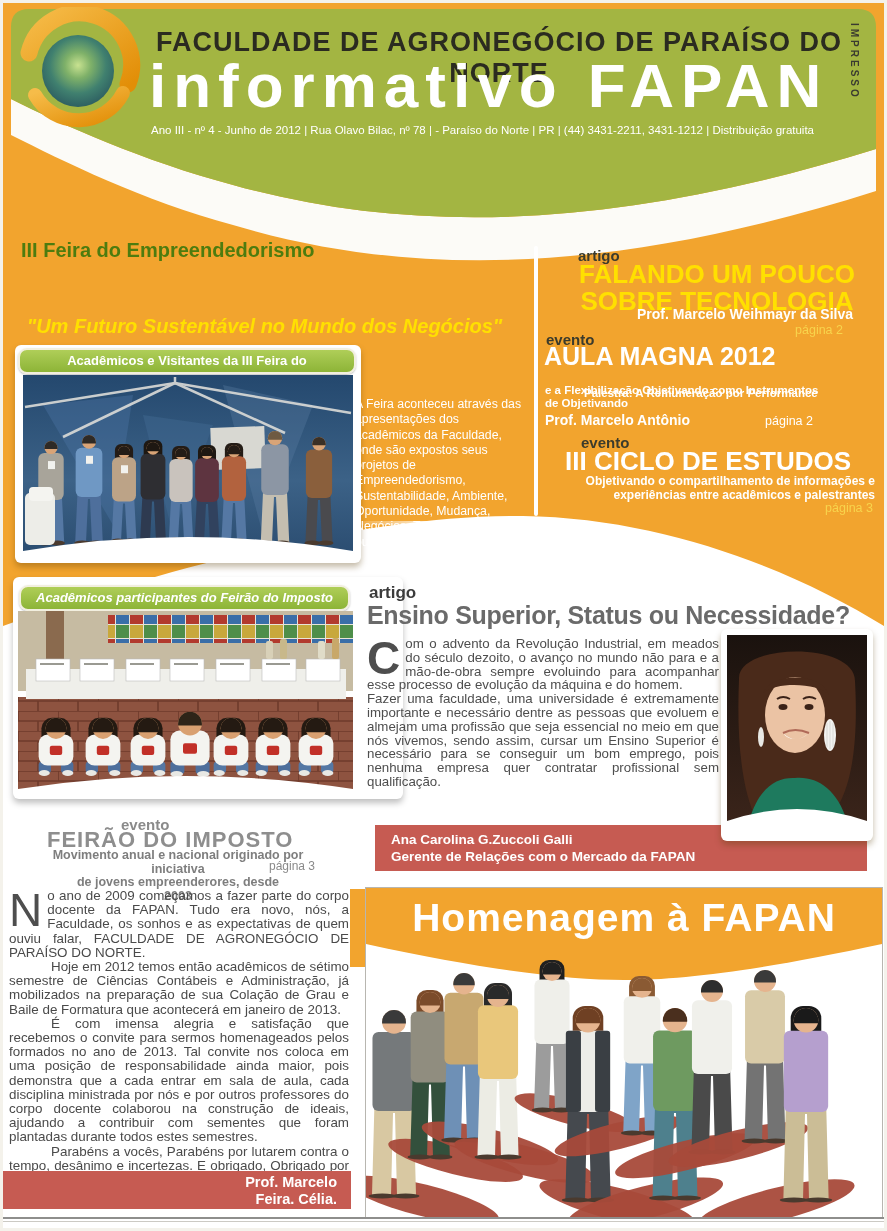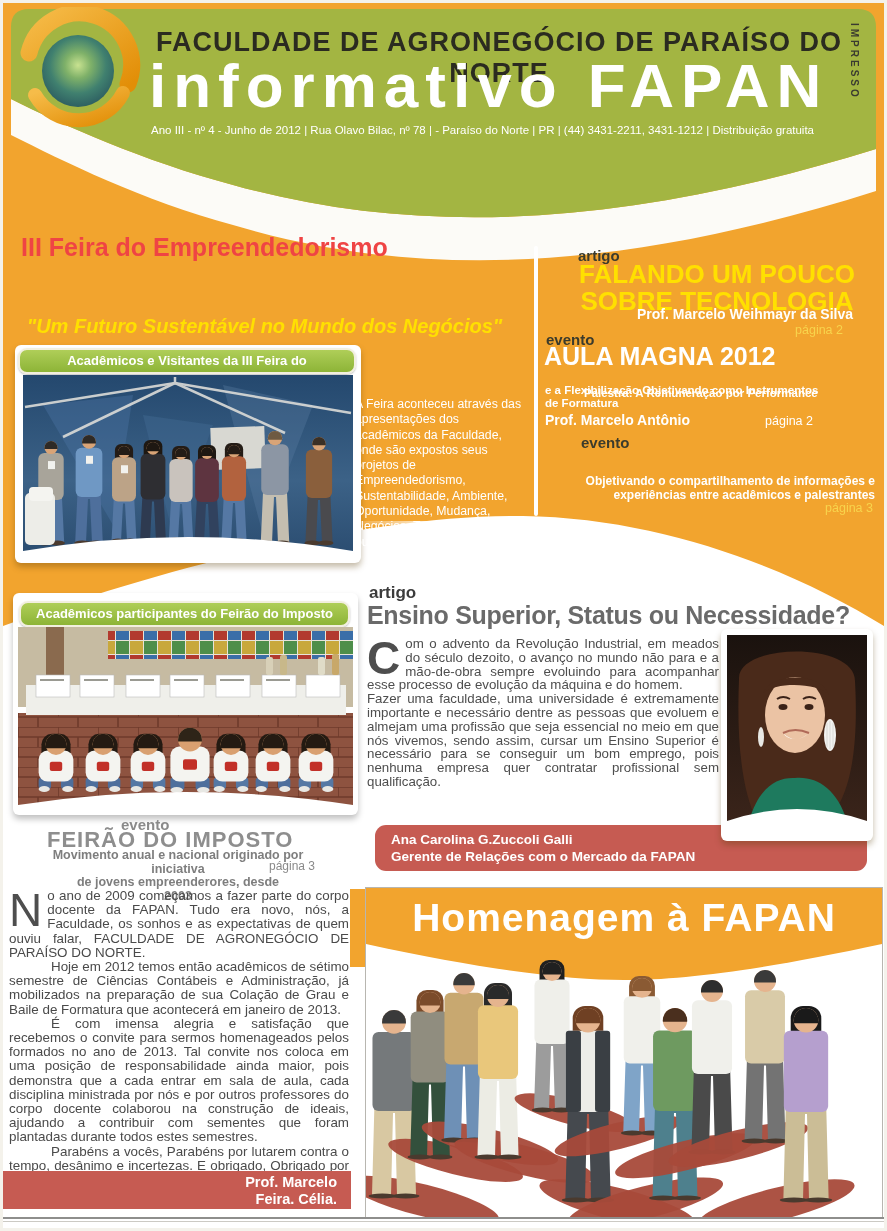--- a/index.html
+++ b/index.html
@@ -11,26 +11,26 @@
   .i{font-style:italic;}
   .ctr{text-align:center;}
   .rgt{text-align:right;}
   .just{text-align:justify;}
   .orange-top{left:0;top:0;width:881px;height:505px;background:#F2A42E;}
   .hdr-institution{left:146px;top:24px;width:700px;font-size:27px;letter-spacing:1px;color:#2B2B20;}
   .hdr-title{left:146px;top:50px;width:720px;font-size:62px;letter-spacing:7px;line-height:66px;color:#fff;}
   .hdr-issue{left:148px;top:121px;width:700px;font-size:11.5px;color:#fff;}
   .stamp{left:846px;top:20px;height:120px;writing-mode:vertical-rl;font-size:10px;font-weight:bold;
          letter-spacing:3px;color:#3A3A30;}
-  .feira-title{left:18px;top:230px;font-size:25px;color:#ef4444;}
+  .feira-title{left:18px;top:236px;font-size:20px;color:#4d7c0f;}
   .tema-label{left:0px;top:296px;width:520px;font-size:15px;color:#fff;letter-spacing:9px;word-spacing:14px;}
   .tema{left:4px;top:312px;width:515px;font-size:20px;color:#FFE000;}
   .card{background:#fff;border-radius:6px;box-shadow:0 4px 6px rgba(90,60,10,0.35);}
   .card1{left:12px;top:342px;width:346px;height:218px;}
-  .card2{left:10px;top:590px;width:345px;height:222px;box-shadow:0 4px 6px rgba(0,0,0,0.25);}
+  .card2{left:10px;top:574px;width:390px;height:222px;box-shadow:0 4px 6px rgba(0,0,0,0.25);font-style:italic;}
   .pill{position:absolute;background:linear-gradient(#AFCE58,#8DB437);border:2px solid #F2EFDF;
         border-radius:9px;color:#fff;font-weight:bold;font-size:13px;text-align:center;line-height:22px;
         box-shadow:0 1px 2px rgba(0,0,0,0.25);}
   .pill1{left:3px;top:3px;width:334px;height:22px;}
   .pill2{left:6px;top:8px;width:327px;height:22px;}
   .photo-frame{position:absolute;overflow:hidden;}
   .side-text{left:352px;top:394px;width:170px;font-size:12.3px;line-height:15.3px;color:#fff;}
   .grad-line{left:352px;top:518px;width:167px;height:4px;border-radius:2px;
              background:linear-gradient(90deg,rgba(255,255,255,0.05),#fff 55%,rgba(255,255,255,0.6));}
   .pg2-left{left:392px;top:527px;width:128px;font-size:13px;color:#fff;}
@@ -50,21 +50,21 @@
   .feirao-title{left:44px;top:824px;font-size:22px;letter-spacing:1px;color:#8E8E8E;}
   .feirao-sub{left:36px;top:846px;width:278px;font-size:12.5px;line-height:13.5px;font-weight:bold;color:#7E7E7E;text-align:center;}
   .feirao-page{left:252px;top:856px;width:60px;font-size:12px;color:#8A8A8A;}
   .ens-label{left:366px;top:580px;font-size:17px;font-weight:bold;color:#3B3B3B;}
   .ens-title{left:364px;top:598px;width:520px;font-size:25px;letter-spacing:-0.3px;color:#6A6A6A;}
   .ens-body{left:364px;top:634px;width:352px;font-size:13.3px;line-height:13.8px;color:#4E4E4E;}
   .dropcap{float:left;font-size:46px;line-height:38px;padding:2px 5px 0 0;color:#4E4E4E;}
   .ens-page{left:364px;top:847px;width:348px;font-size:12.5px;color:#a21caf;}
   .banner{background:#C65B52;color:#fff;font-weight:bold;}
   .banner1{left:372px;top:822px;width:492px;height:46px;padding:6px 0 0 16px;box-sizing:border-box;
-           font-size:13.5px;line-height:17px;border-radius:11px;}
+           font-size:13.5px;line-height:17px;}
   .portrait{left:718px;top:626px;width:152px;height:212px;z-index:6;}
   .doc-body{left:6px;top:886px;width:340px;font-size:13.4px;line-height:14.2px;color:#4A4A4A;}
   .doc-body p{margin:0;text-indent:42px;}
   .doc-body p.first{text-indent:0;}
   .banner2{left:0px;top:1168px;width:348px;height:38px;padding:3px 14px 0 0;box-sizing:border-box;
            text-align:right;font-size:14.5px;line-height:16.5px;}
   .orange-strip{left:347px;top:886px;width:15px;height:78px;background:#F2A42E;}
   .panel{left:362px;top:884px;width:518px;height:332px;background:#fff;border:1px solid #B8B6B0;box-sizing:border-box;}
   .panel-title{left:0;top:8px;width:516px;font-size:39px;letter-spacing:1px;color:#fff;z-index:3;}
   .gray-line1{left:0;top:1214px;width:881px;height:2px;background:#8E8E8C;}
@@ -213,25 +213,26 @@
     <div>FALANDO UM POUCO</div>
     <div>SOBRE TECNOLOGIA</div>
   </div>
   <div class="abs b rgt tec-author">Prof. Marcelo Weihmayr da Silva</div>
   <div class="abs rgt tec-page">página 2</div>
 
   <div class="abs lbl-dark" style="left:543px;top:328px;">evento</div>
   <div class="abs b aula-title">AULA MAGNA 2012</div>
   <div class="abs aula-desc" style="top:384px;padding-left:39px;">Palestra: A Remuneração por Performance</div>
   <div class="abs aula-desc" style="top:381px;">e a Flexibilização Objetivando como Instrumentos</div>
-  <div class="abs aula-desc" style="top:394px;">de Formatura</div>
+  <div class="abs aula-desc" style="top:394px;">de Objetivando</div>
   <div class="abs aula-author">Prof. Marcelo Antônio</div>
   <div class="abs rgt aula-page">página 2</div>
 
   <div class="abs lbl-dark" style="left:578px;top:431px;">evento</div>
+  <div class="abs b ciclo-title">III CICLO DE ESTUDOS</div>
   <div class="abs rgt ciclo-desc" style="top:485.5px;">experiências entre acadêmicos e palestrantes</div>
   <div class="abs rgt ciclo-desc" style="top:472px;">Objetivando o compartilhamento de informações e</div>
   <div class="abs rgt ciclo-page">página 3</div>
 
   <div class="abs card card2">
     <div class="pill pill2">Acadêmicos participantes do Feirão do Imposto</div>
     <svg class="photo-frame" style="left:5px;top:34px;" width="335" height="178" viewBox="0 0 335 178">
       <defs>
         <pattern id="mosaic" width="28" height="28" patternUnits="userSpaceOnUse">
           <rect width="28" height="28" fill="#E8E4D8"></rect>

